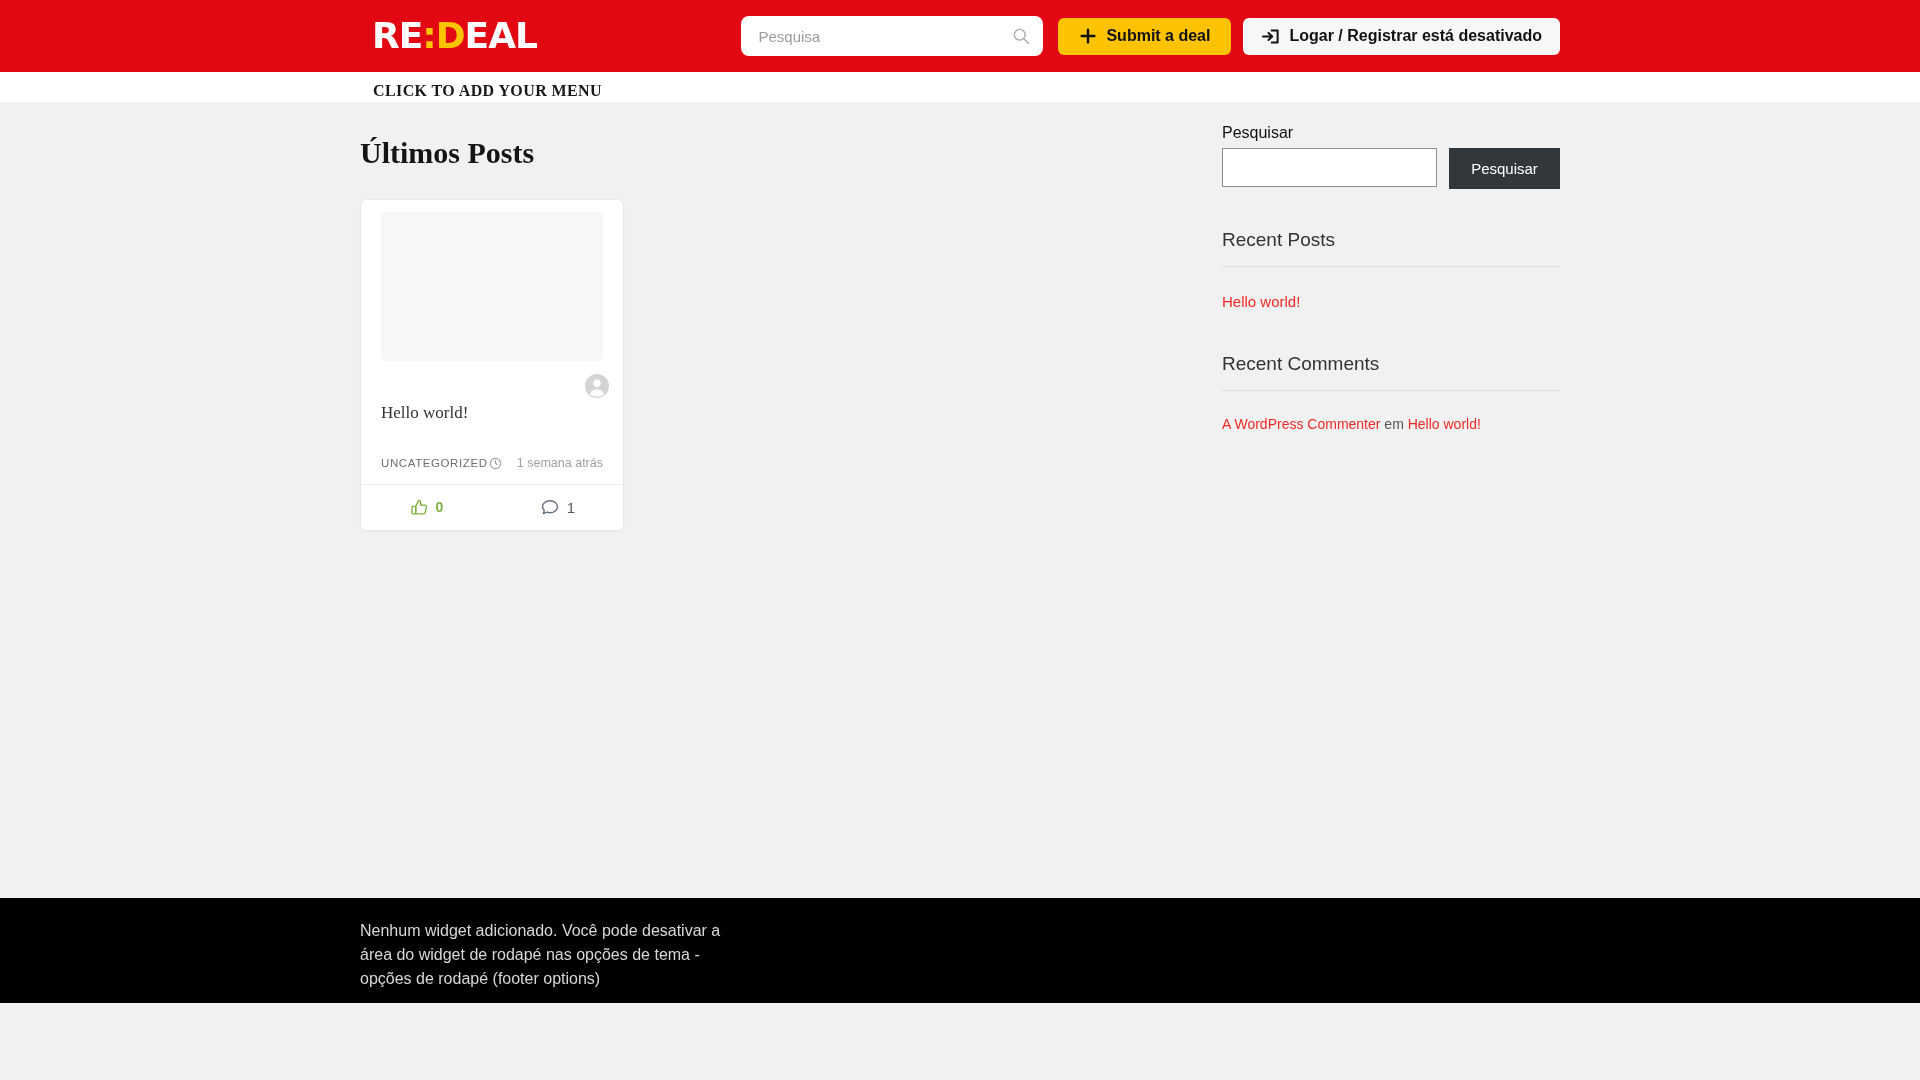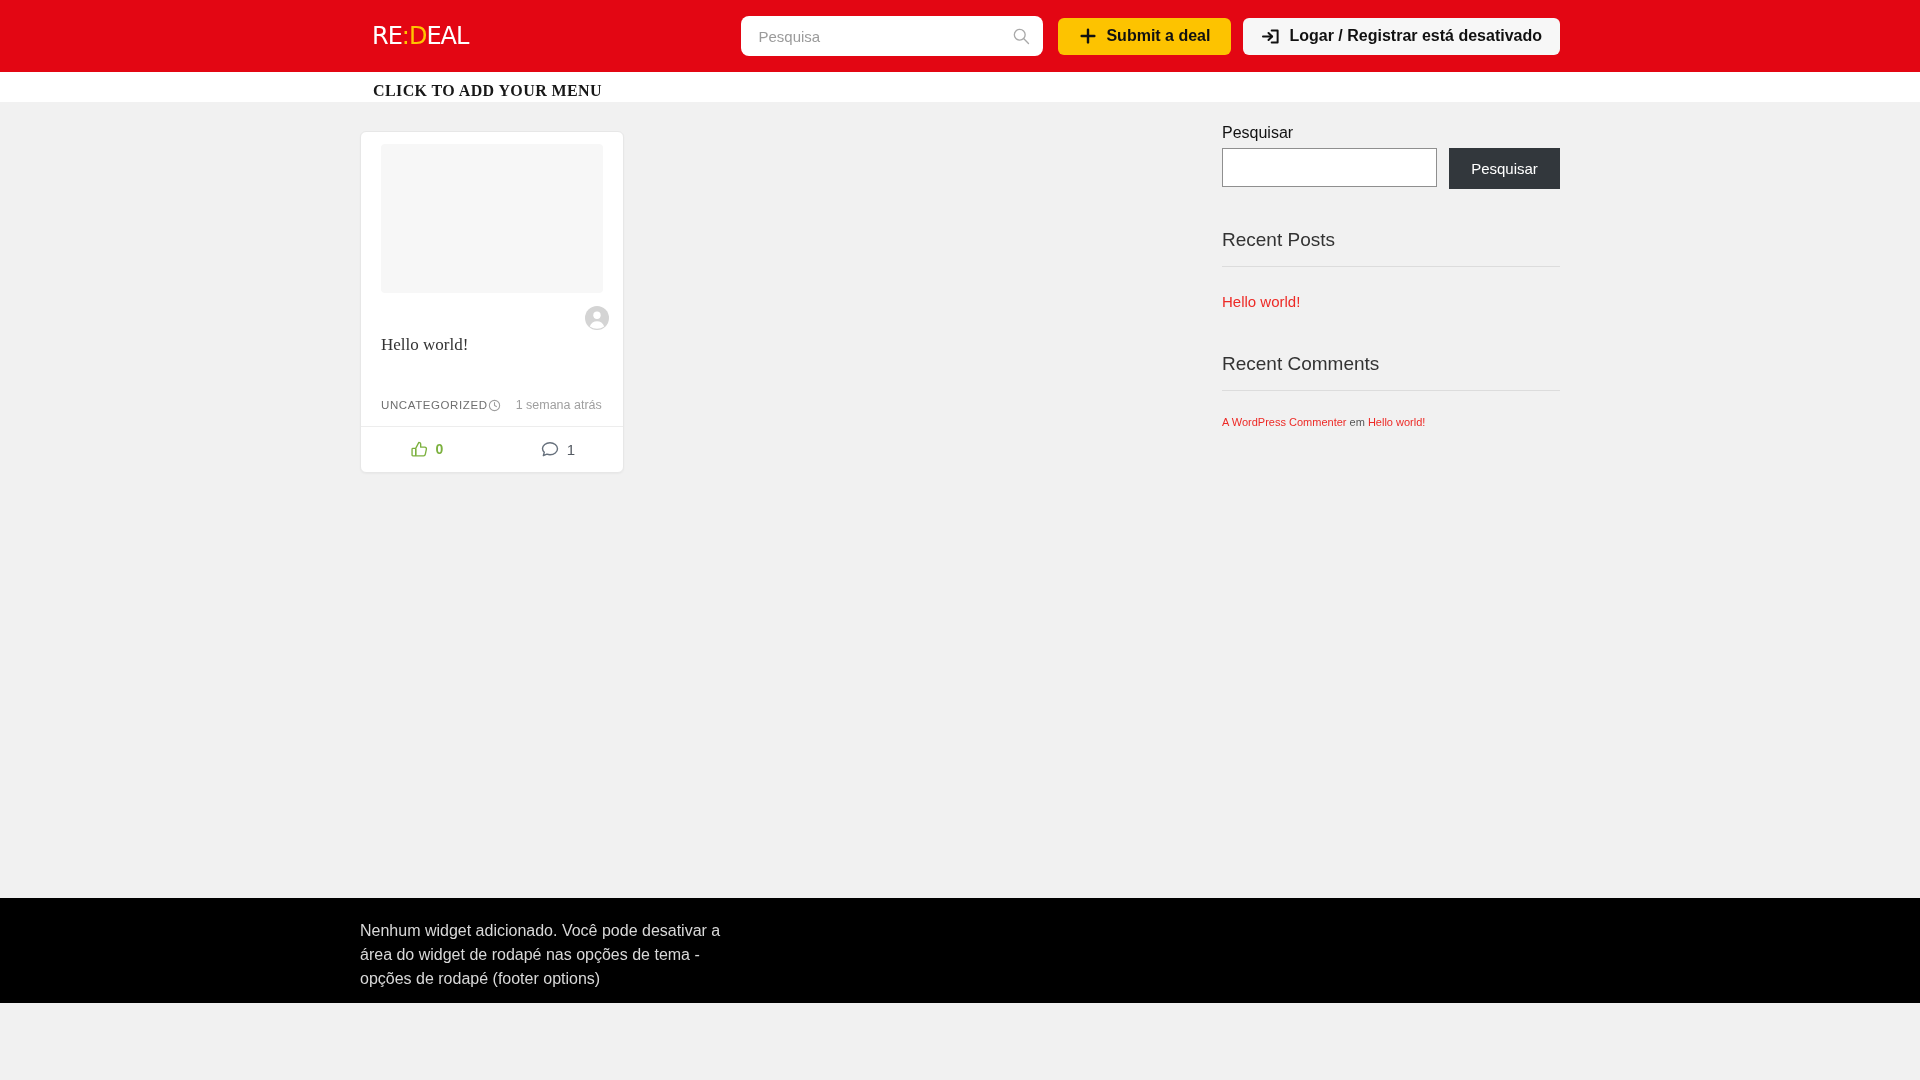--- a/index.html
+++ b/index.html
@@ -11,21 +11,21 @@
     overflow: hidden;
   }
   .container { width: 1200px; margin: 0 auto; }
 
   
   .header-bar { height: 72px; background: #e30613; }
   .header-bar .container { display: flex; align-items: center; height: 72px; }
   .logo {
     padding-left: 12px;
     font-family: "DejaVu Sans", sans-serif;
-    font-weight: 400; font-size: 24px; letter-spacing: -1px;
+    font-weight: 700; font-size: 36px; letter-spacing: -1px;
     text-decoration: none; cursor: pointer; line-height: 1;
   }
   .logo .lg-w { color: #ffffff; }
   .logo .lg-y { color: #ffc400; }
   .header-search { position: relative; margin-left: auto; }
   .header-search input {
     width: 302px; height: 40px;
     border: none; border-radius: 8px;
     padding: 0 20px 0 17px;
     font-size: 15px; color: #333; background: #fff; outline: none;
@@ -75,22 +75,22 @@
     background: #f7f7f7; border-radius: 4px; cursor: pointer;
   }
   .avatar-row { display: flex; justify-content: flex-end; padding: 13px 14px 0 0; }
   .avatar { width: 24px; height: 24px; border-radius: 50%; cursor: pointer; display: block; }
   .post-title {
     margin: 5px 20px 0;
     font-family: "Liberation Serif", serif;
     font-weight: 400; font-size: 17px; color: #333; cursor: pointer;
   }
   .meta {
-    margin: 43px 20px 14px;
-    display: flex; align-items: center;
+    margin: 33px 20px 14px;
+    display: flex; justify-content: space-between; align-items: center;
   }
   .cat {
     font-size: 11.5px; color: #6f6f6f; letter-spacing: .6px; cursor: pointer;
   }
   .time { display: flex; align-items: center; gap: 15px; font-size: 12.5px; color: #9f9f9f; }
   .card-footer { border-top: 1px solid #ededed; display: flex; }
   .cell {
     flex: 1; display: flex; justify-content: center; align-items: center;
     gap: 7px; padding: 12px 0 13px; cursor: pointer;
   }
@@ -116,21 +116,21 @@
     margin: 40px 0 0 0;
     font-family: Liberation Sans, sans-serif;
     font-weight: 400; font-size: 19px; color: #333;
   }
   .divider { border: none; border-top: 1px solid #dcdcdc; margin: 15px 0 0; }
   .recent-link {
     display: inline-block; margin-top: 26px;
     color: #ed2a26; font-size: 15px; text-decoration: none; cursor: pointer;
   }
   .widget-title.second { margin-top: 42px; }
-  .comment-line { margin: 25px 0 0 0; font-size: 11px; color: #555; }
+  .comment-line { margin: 25px 0 0 0; font-size: 14px; color: #555; }
   .comment-line a { color: #ed2a26; text-decoration: none; cursor: pointer; }
 
   
   .page-footer { background: #000; height: 105px; }
   .footer-text {
     width: 372px; margin: 0; padding-top: 21px;
     font-size: 16px; line-height: 1.5; color: #d8d8d8;
   }
 </style>
 </head>
@@ -178,20 +178,21 @@
 <nav class="menu-bar">
   <div class="container">
     <span class="menu-label">CLICK TO ADD YOUR MENU</span>
   </div>
 </nav>
 
 <div class="content">
   <div class="container">
 
     <section class="main-col">
+      <h1 class="page-title">Últimos Posts</h1>
 
       <article class="post-card">
         <div class="thumb"></div>
 
         <div class="avatar-row">
           <span class="avatar">
             <svg width="24" height="24" viewBox="0 0 24 24">
               <circle cx="12" cy="12" r="12" fill="#d4d4d4"></circle>
               <circle cx="12" cy="9.2" r="3.7" fill="#ffffff"></circle>
               <path d="M4.8 20.4c1.1-3.5 4-5.2 7.2-5.2s6.1 1.7 7.2 5.2a12 12 0 0 1-14.4 0z" fill="#ffffff"></path>

